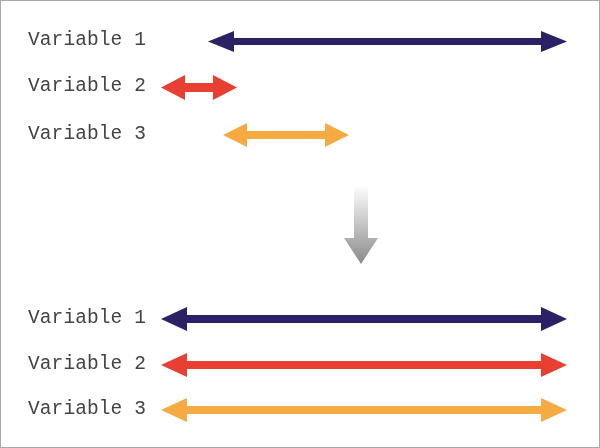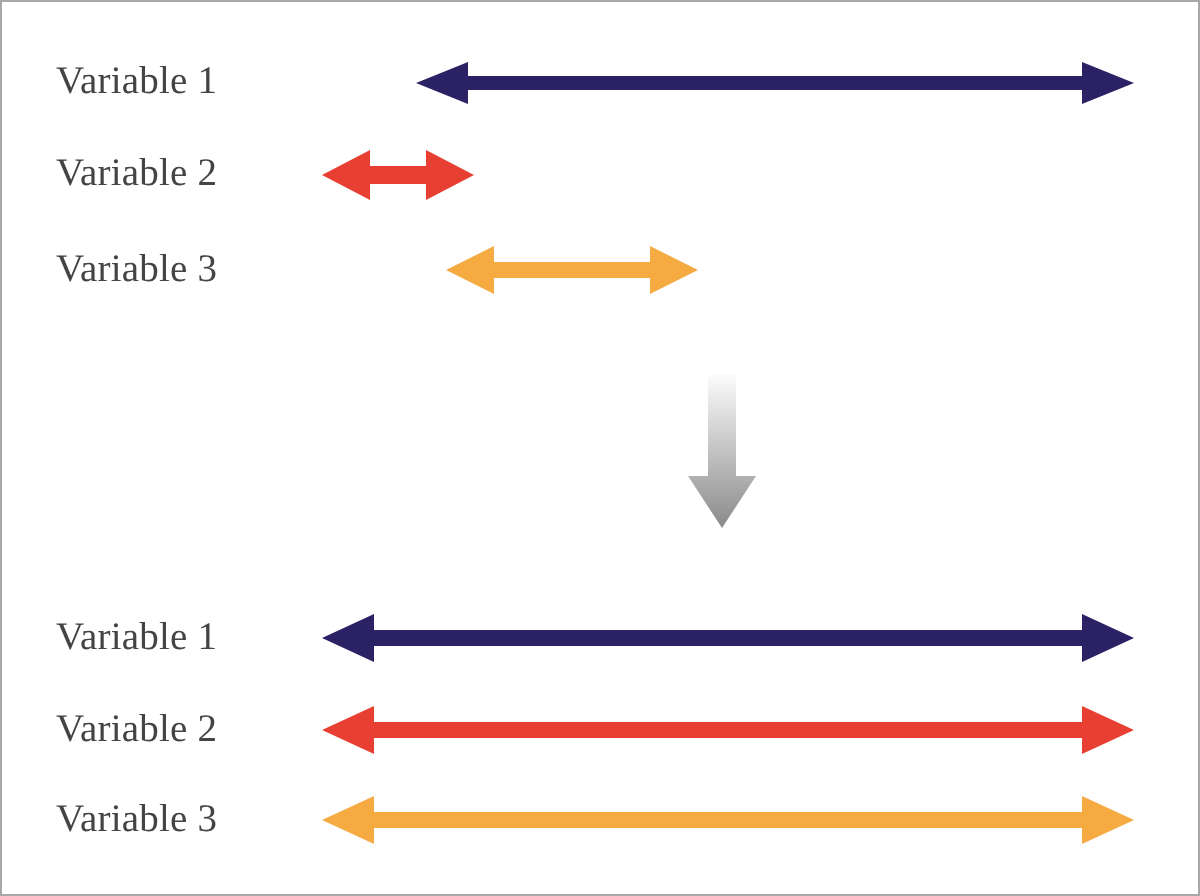--- a/index.html
+++ b/index.html
@@ -8,21 +8,21 @@
     background: #ffffff;
   }
   #canvas {
     position: relative;
     width: 600px;
     height: 448px;
     background: #ffffff;
     box-sizing: border-box;
     border: 1px solid #a8a8a8;
     overflow: hidden;
-    font-family: Liberation Serif, serif;
+    font-family: Liberation Mono, monospace;
   }
   .var-label {
     position: absolute;
     left: 27px;
     font-size: 19.5px;
     line-height: 1;
     color: #444444;
     letter-spacing: 0.1px;
     white-space: nowrap;
     transform: translateY(-50%);

